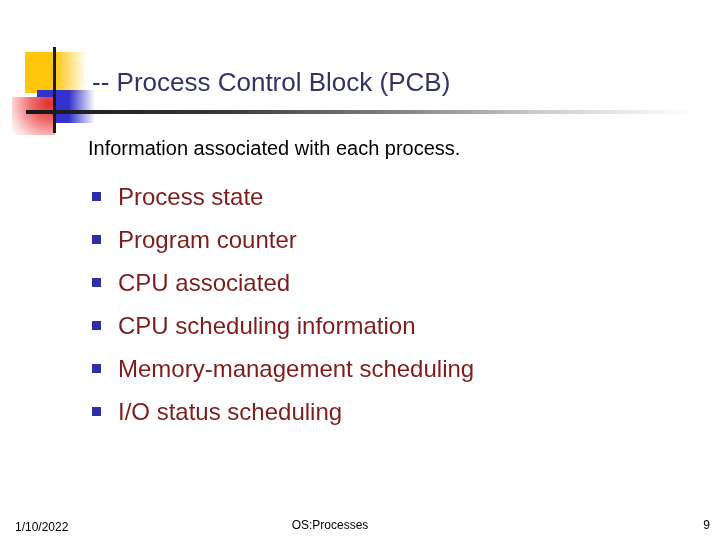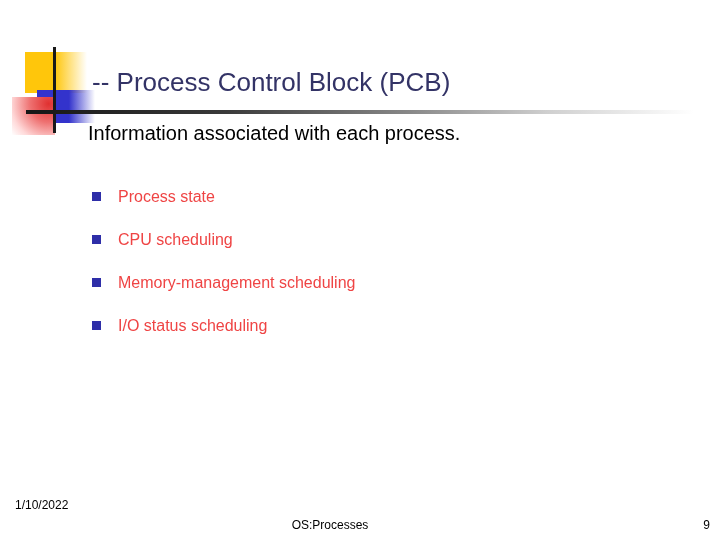--- a/index.html
+++ b/index.html
@@ -45,21 +45,21 @@
   .title {
     position: absolute; left: 92px; top: 67px;
     font-size: 26px; line-height: 1.2;
     color: #333366;
     white-space: nowrap;
     z-index: 5;
   }
 
   
   .intro {
-    position: absolute; left: 88px; top: 122px;
+    position: absolute; left: 88px; top: 137px;
     font-size: 20px; color: #000000;
     white-space: nowrap;
   }
 
   
   .bullet-list {
     position: absolute; left: 92px; top: 175px;
     list-style: none;
   }
   .bullet-item {
@@ -67,27 +67,27 @@
     display: flex;
     align-items: center;
   }
   .bullet-marker {
     width: 9px; height: 9px;
     background: #2E2EA8;
     margin-right: 17px;
     flex: 0 0 auto;
   }
   .bullet-text {
-    font-size: 16px; color: #ef4444;
+    font-size: 24px; color: #7f1d1d;
     white-space: nowrap;
   }
 
   
   .footer-date {
-    position: absolute; left: 15px; top: 498px;
+    position: absolute; left: 15px; top: 520px;
     font-size: 12px; color: #000000;
   }
   .footer-center {
     position: absolute; left: 0; top: 518px; width: 660px;
     text-align: center;
     font-size: 12px; color: #000000;
   }
   .footer-page {
     position: absolute; right: 10px; top: 518px;
     font-size: 12px; color: #000000;
@@ -108,21 +108,29 @@
 
   <div class="intro">Information associated with each process.</div>
 
   <ul class="bullet-list">
     <li class="bullet-item">
       <span class="bullet-marker"></span>
       <span class="bullet-text">Process state</span>
     </li>
     <li class="bullet-item">
       <span class="bullet-marker"></span>
-      <span class="bullet-text">CPU scheduling</span>
+      <span class="bullet-text">Program counter</span>
+    </li>
+    <li class="bullet-item">
+      <span class="bullet-marker"></span>
+      <span class="bullet-text">CPU associated</span>
+    </li>
+    <li class="bullet-item">
+      <span class="bullet-marker"></span>
+      <span class="bullet-text">CPU scheduling information</span>
     </li>
     <li class="bullet-item">
       <span class="bullet-marker"></span>
       <span class="bullet-text">Memory-management scheduling</span>
     </li>
     <li class="bullet-item">
       <span class="bullet-marker"></span>
       <span class="bullet-text">I/O status scheduling</span>
     </li>
   </ul>

